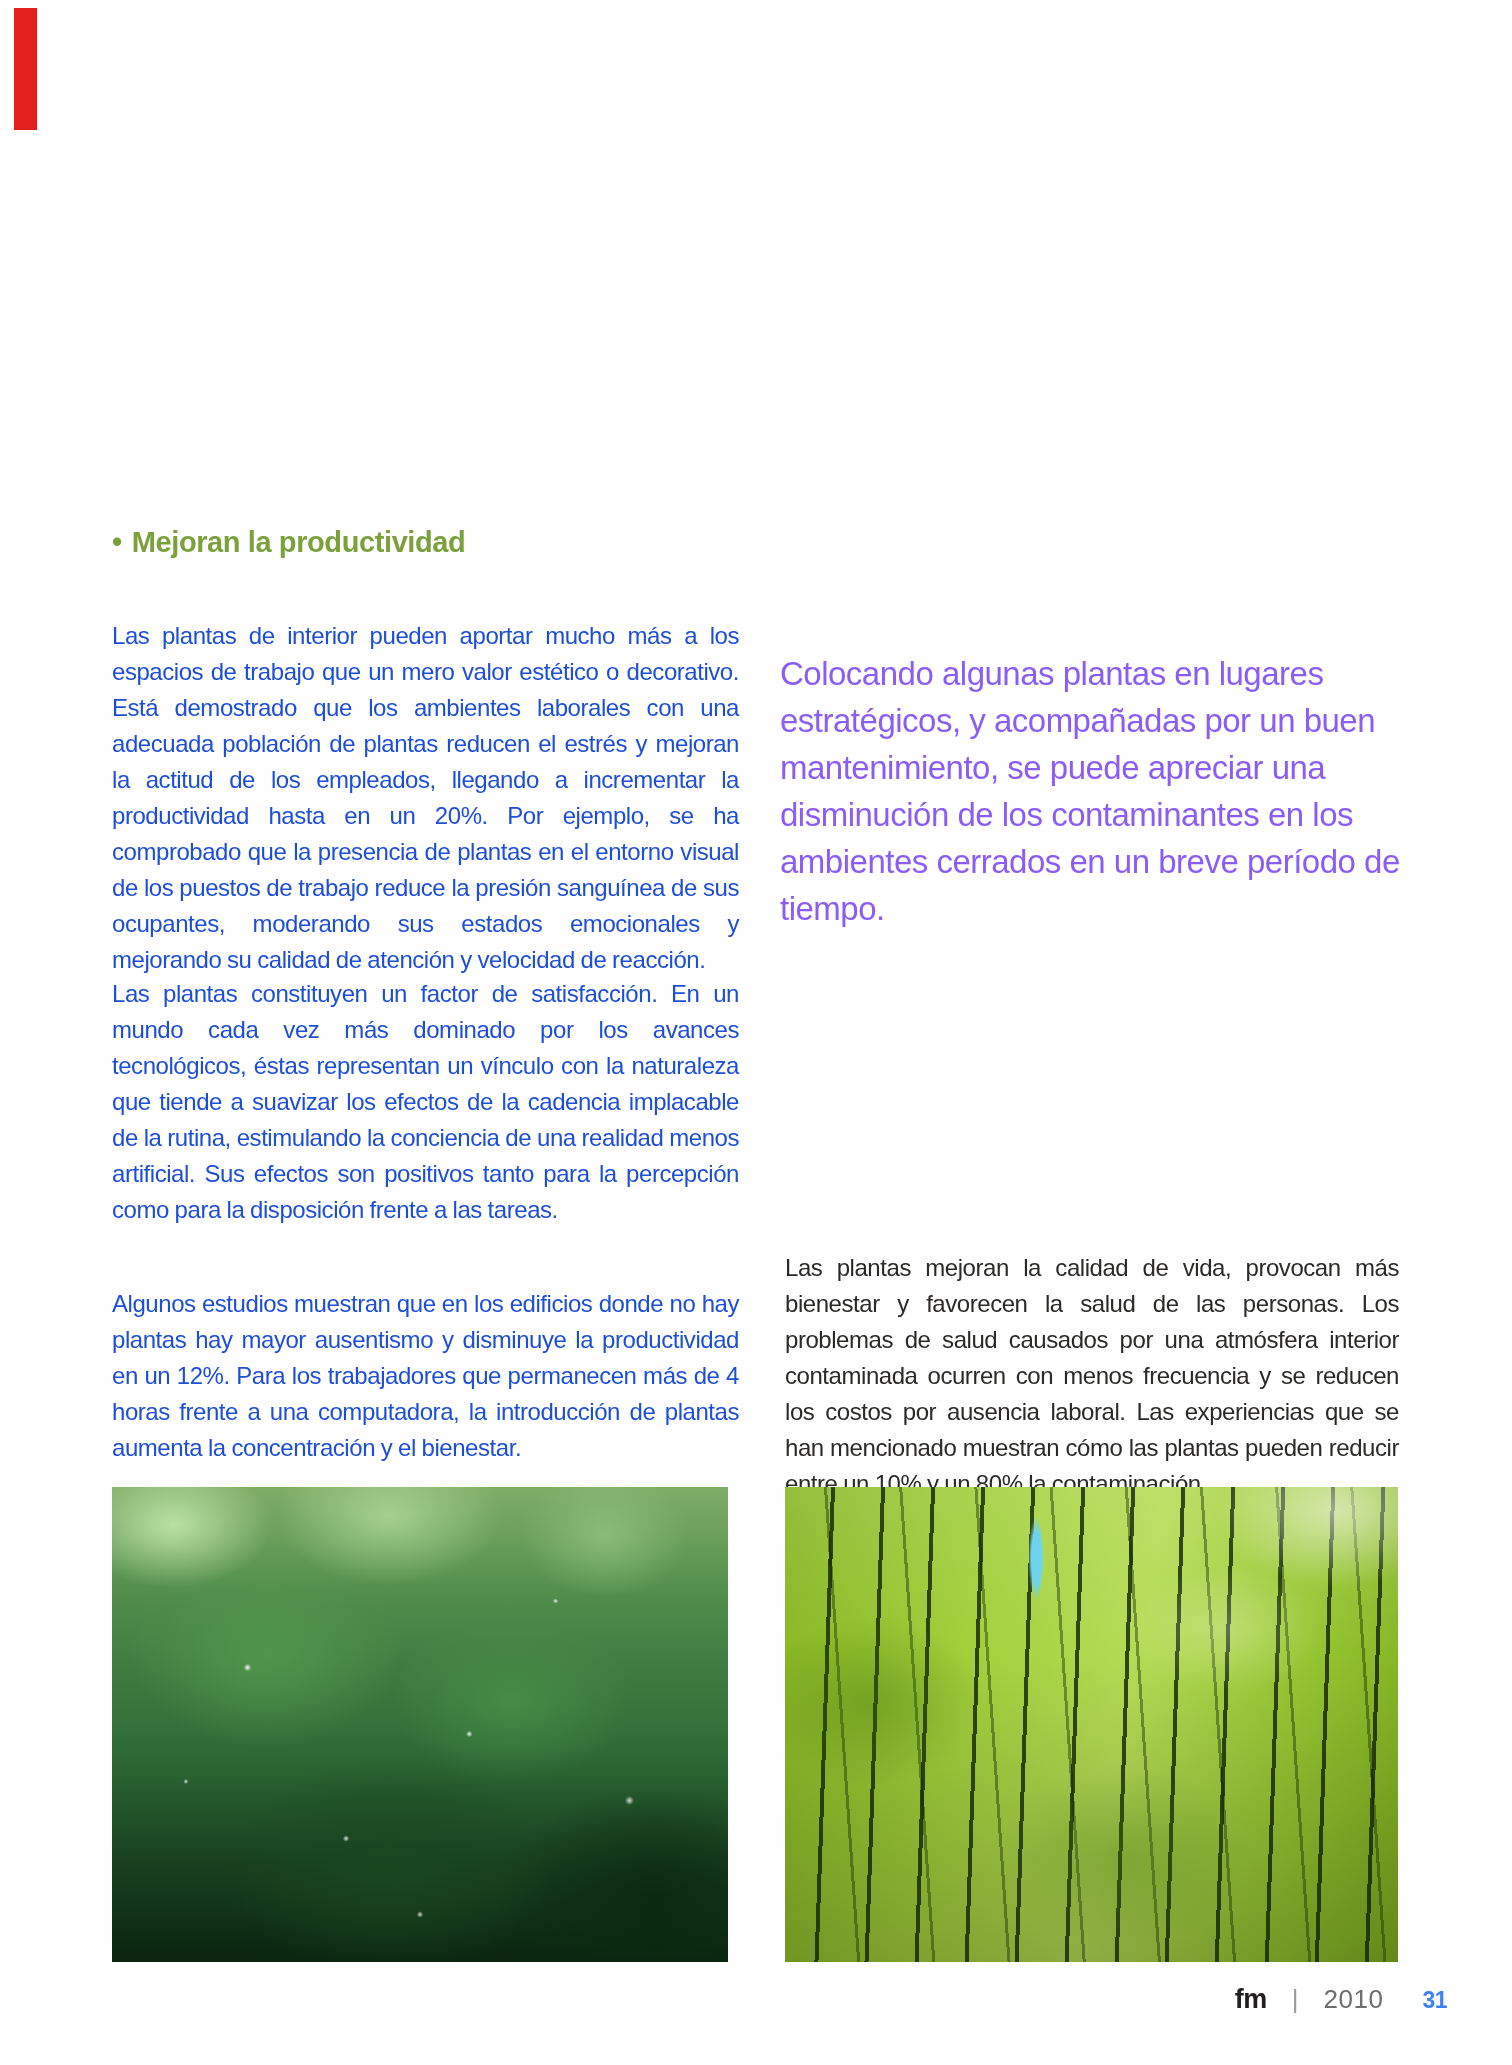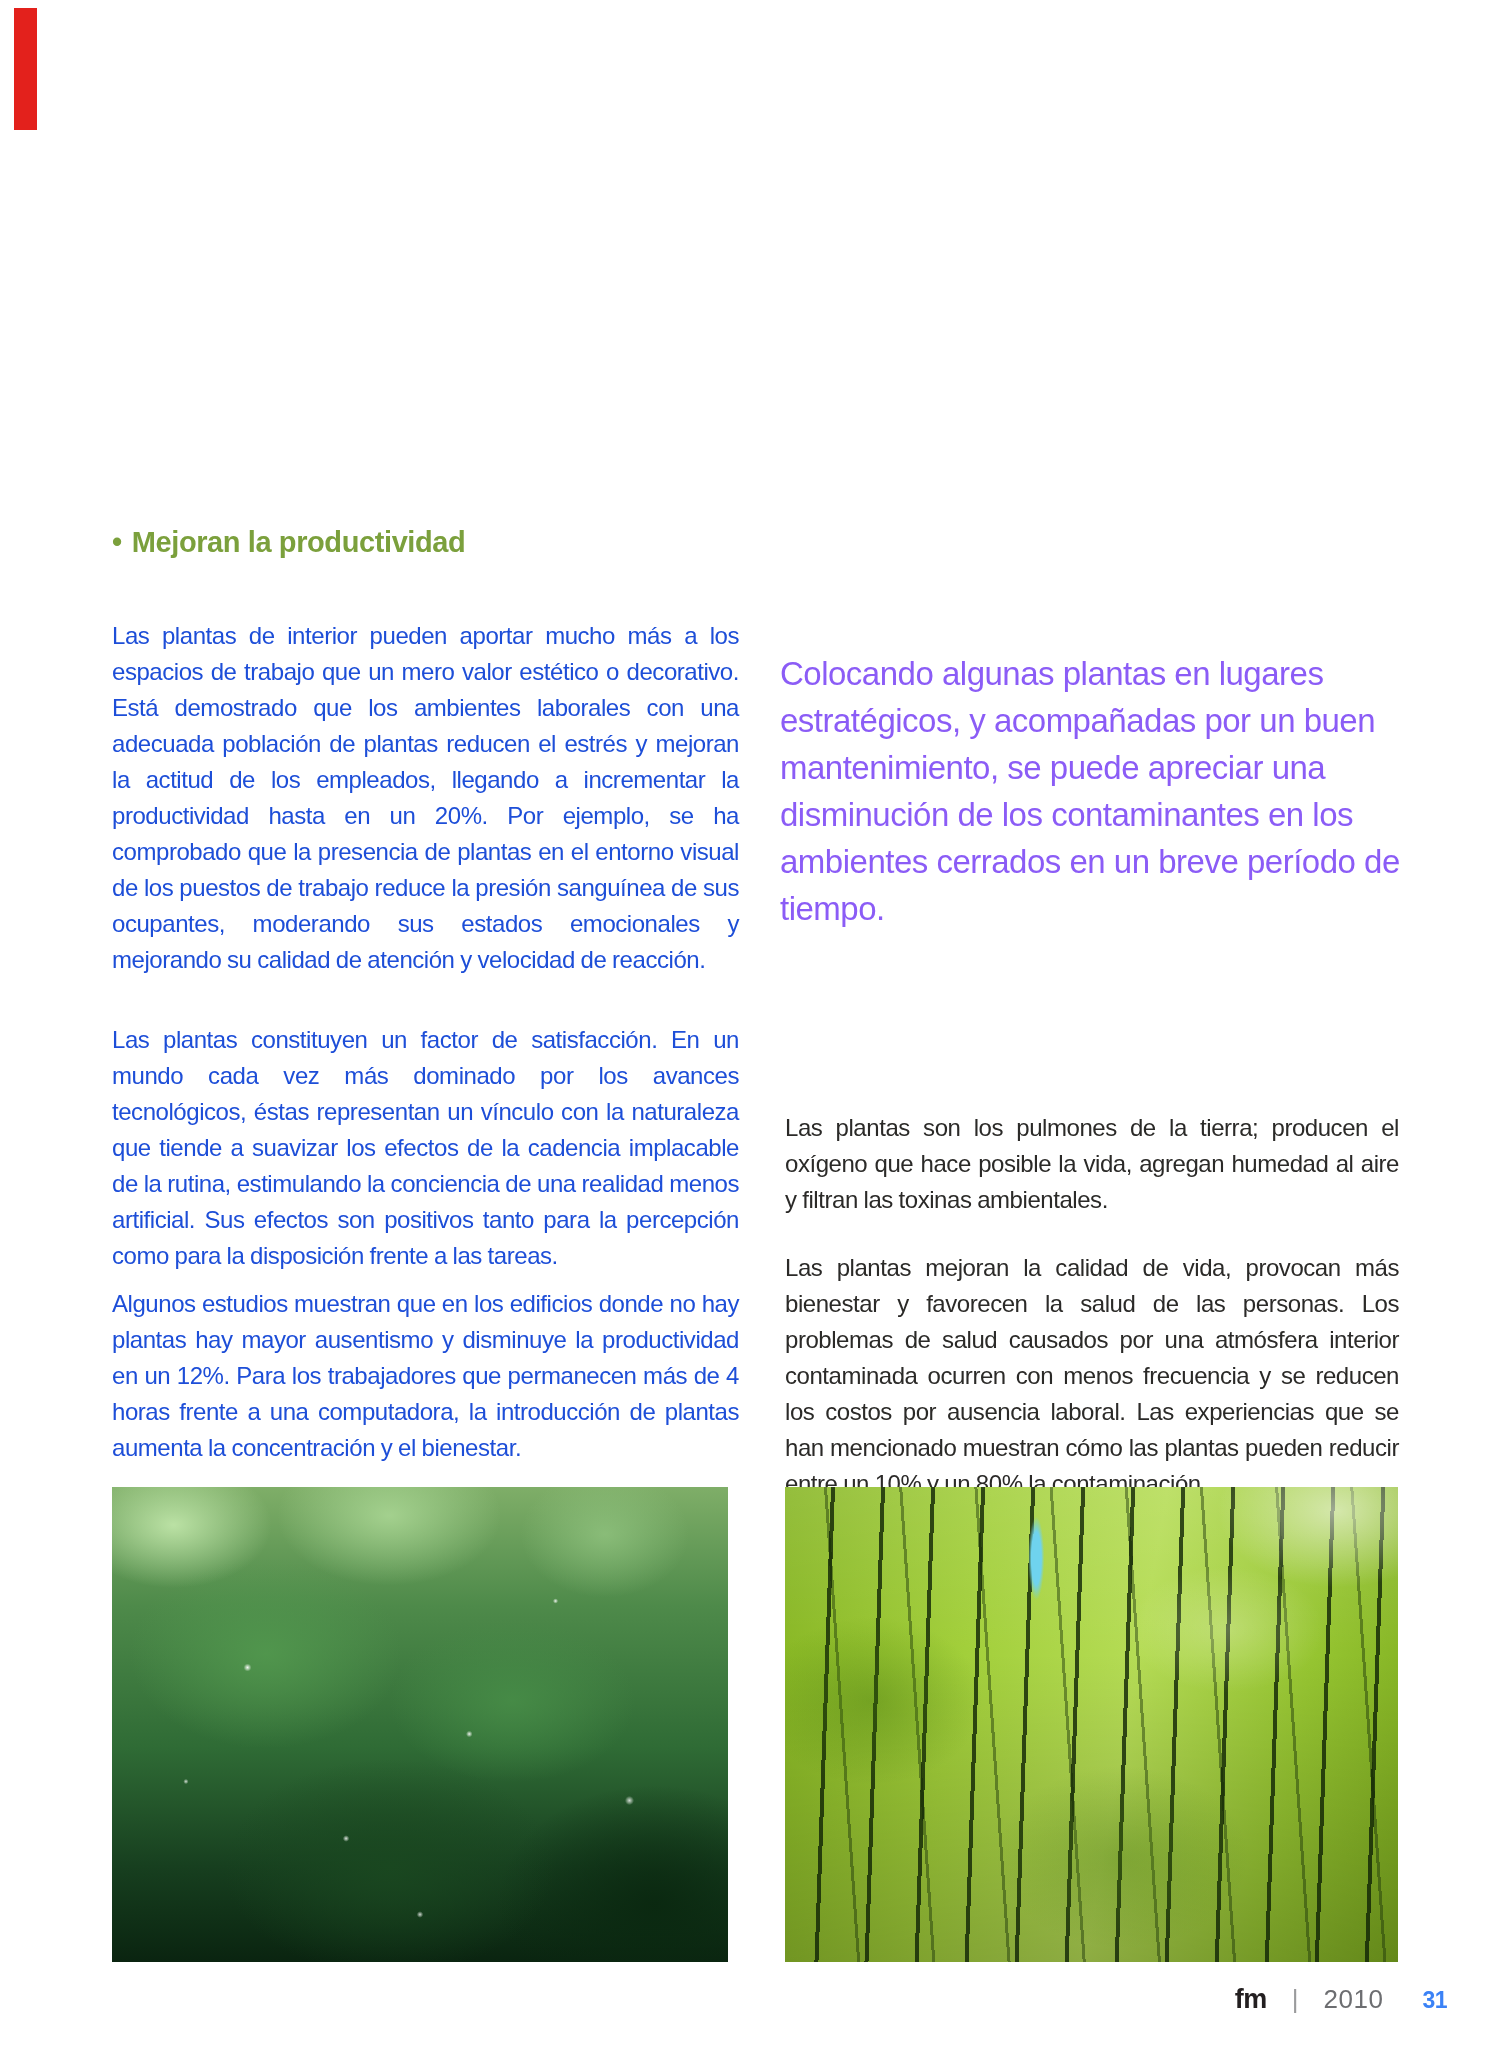--- a/index.html
+++ b/index.html
@@ -14,21 +14,21 @@
     font-size:29px;font-weight:bold;line-height:36px;color:#7ba03c;
     letter-spacing:-0.4px;
   }
   .section-heading .bullet{margin-right:10px;}
   .body-par{
     position:absolute;left:112px;width:627px;
     font-size:24px;line-height:36px;letter-spacing:-0.45px;word-spacing:-0.5px;
     text-align:justify;color:#1d4ed8;
   }
   .body-par.p1{top:594px;}
-  .body-par.p2{top:998px;}
+  .body-par.p2{top:952px;}
   .body-par.p3{top:1262px;}
   .pull-quote{
     position:absolute;left:780px;top:650px;width:652px;
     font-size:33px;line-height:47px;letter-spacing:-0.5px;
     color:#8b5cf6;text-align:left;
   }
   .conclusions-heading{
     position:absolute;left:785px;top:1016px;width:400px;
     font-size:27px;font-weight:bold;line-height:36px;color:#7ba03c;letter-spacing:-0.3px;
   }
@@ -92,21 +92,20 @@
     <span class="bullet">•</span><span>Mejoran la productividad</span>
   </div>
 
   <p class="body-par p1">Las plantas de interior pueden aportar mucho más a los espacios de trabajo que un mero valor estético o decorativo. Está demostrado que los ambientes laborales con una adecuada población de plantas reducen el estrés y mejoran la actitud de los empleados, llegando a incrementar la productividad hasta en un 20%. Por ejemplo, se ha comprobado que la presencia de plantas en el entorno visual de los puestos de trabajo reduce la presión sanguínea de sus ocupantes, moderando sus estados emocionales y mejorando su calidad de atención y velocidad de reacción.</p>
   <p class="body-par p2">Las plantas constituyen un factor de satisfacción. En un mundo cada vez más dominado por los avances tecnológicos, éstas representan un vínculo con la naturaleza que tiende a suavizar los efectos de la cadencia implacable de la rutina, estimulando la conciencia de una realidad menos artificial. Sus efectos son positivos tanto para la percepción como para la disposición frente a las tareas.</p>
   <p class="body-par p3">Algunos estudios muestran que en los edificios donde no hay plantas hay mayor ausentismo y disminuye la productividad en un 12%. Para los trabajadores que permanecen más de 4 horas frente a una computadora, la introducción de plantas aumenta la concentración y el bienestar.</p>
 
   <div class="pull-quote">Colocando algunas plantas en lugares estratégicos, y acompañadas por un buen mantenimiento, se puede apreciar una disminución de los contaminantes en los ambientes cerrados en un breve período de tiempo.</div>
 
 
-  <p class="right-par rp1">Las plantas son los pulmones de la tierra; producen el oxígeno que hace posible la vida, agregan humedad al aire y filtran las toxinas ambientales.</p>
   <p class="right-par rp2">Las plantas mejoran la calidad de vida, provocan más bienestar y favorecen la salud de las personas. Los problemas de salud causados por una atmósfera interior contaminada ocurren con menos frecuencia y se reducen los costos por ausencia laboral. Las experiencias que se han mencionado muestran cómo las plantas pueden reducir entre un 10% y un 80% la contaminación</p>
 
   <div class="photo photo-clover"></div>
   <div class="photo photo-leaf"></div>
 
   <div class="footer">
     <span class="mag">fm</span>
     <span class="sep">|</span>
     <span class="year">2010</span>
     <span class="pagenum">31</span>

